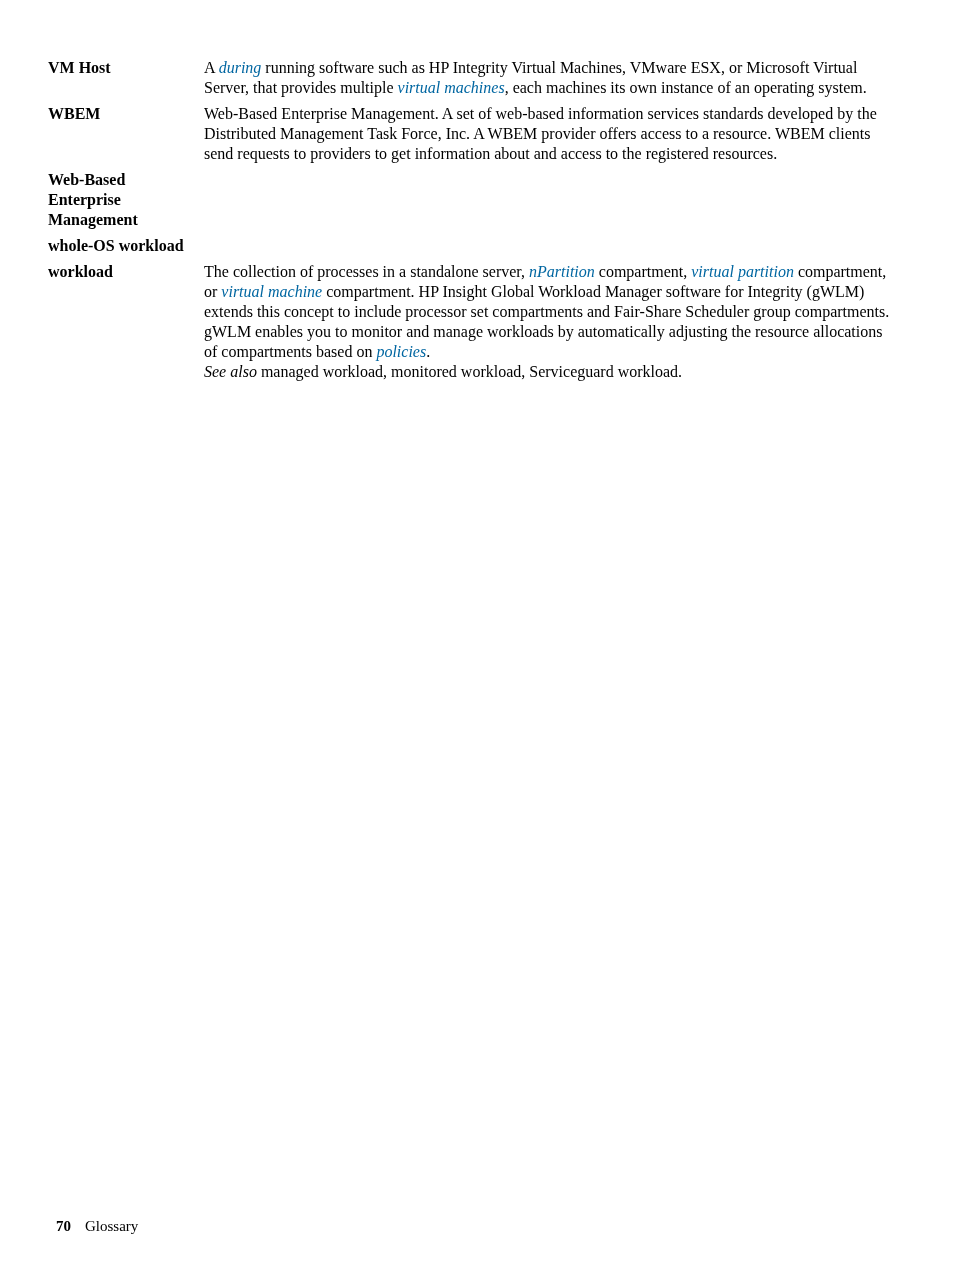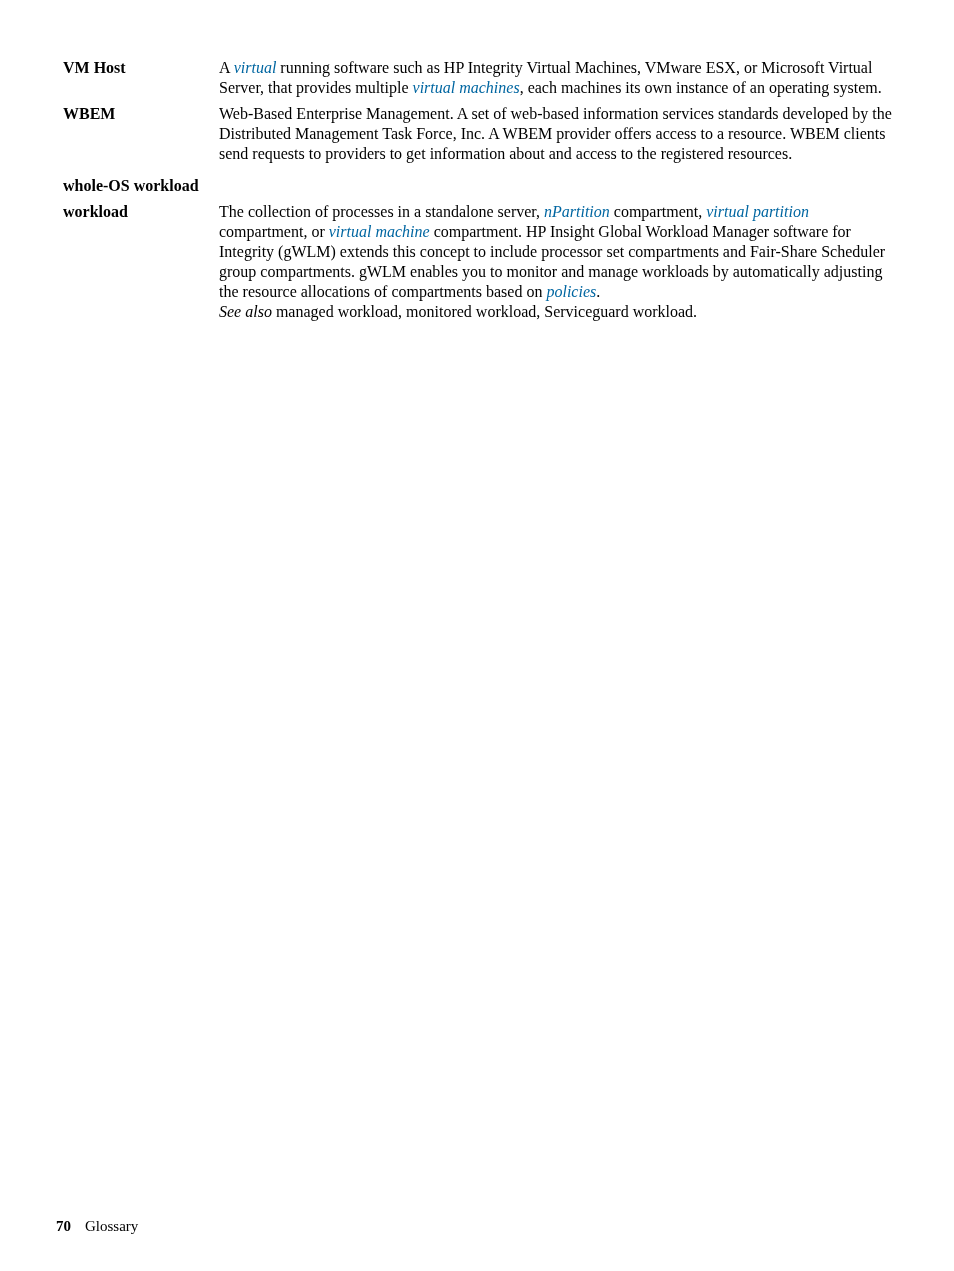--- a/index.html
+++ b/index.html
@@ -10,21 +10,21 @@
     height: 1271px;
     background: #ffffff;
     font-family: "Palatino Linotype", "Book Antiqua", Palatino, Georgia, serif;
     color: #000000;
   }
   .page {
     position: relative;
     width: 954px;
     height: 1271px;
     box-sizing: border-box;
-    padding: 58px 56px 40px 63px;
+    padding: 58px 56px 40px 48px;
   }
   .entries {
     display: block;
   }
   .entry {
     display: flex;
     align-items: flex-start;
     margin-bottom: 6px;
   }
   .term {
@@ -59,31 +59,32 @@
 </style>
 </head>
 <body>
 
 <div class="page">
   <div class="entries">
 
     <div class="entry">
       <div class="term">VM Host</div>
       <div class="definition">
-        <span>A </span><span class="link">virtual</span><span> running software such as HP Integrity Virtual Machines, VMware ESX, or Microsoft Virtual Server, that provides multiple </span><span class="link">virtual machines</span><span>, each machines its own instance of an operating system.</span>
+        <span>A </span><span class="link">during</span><span> running software such as HP Integrity Virtual Machines, VMware ESX, or Microsoft Virtual Server, that provides multiple </span><span class="link">virtual machines</span><span>, each machines its own instance of an operating system.</span>
       </div>
     </div>
 
 
     <div class="entry">
       <div class="term">WBEM</div>
       <div class="definition">Web-Based Enterprise Management. A set of web-based information services standards developed by the Distributed Management Task Force, Inc. A WBEM provider offers access to a resource. WBEM clients send requests to providers to get information about and access to the registered resources.</div>
     </div>
 
     <div class="entry">
+      <div class="term">Web-Based Enterprise Management</div>
     </div>
 
     <div class="entry">
       <div class="term">whole-OS workload</div>
     </div>
 
     <div class="entry">
       <div class="term">workload</div>
       <div class="definition">
         <span>The collection of processes in a standalone server, </span><span class="link">nPartition</span><span> compartment, </span><span class="link">virtual partition</span><span> compartment, or </span><span class="link">virtual machine</span><span> compartment. HP Insight Global Workload Manager software for Integrity (gWLM) extends this concept to include processor set compartments and Fair-Share Scheduler group compartments. gWLM enables you to monitor and manage workloads by automatically adjusting the resource allocations of compartments based on </span><span class="link">policies</span><span>.</span>

